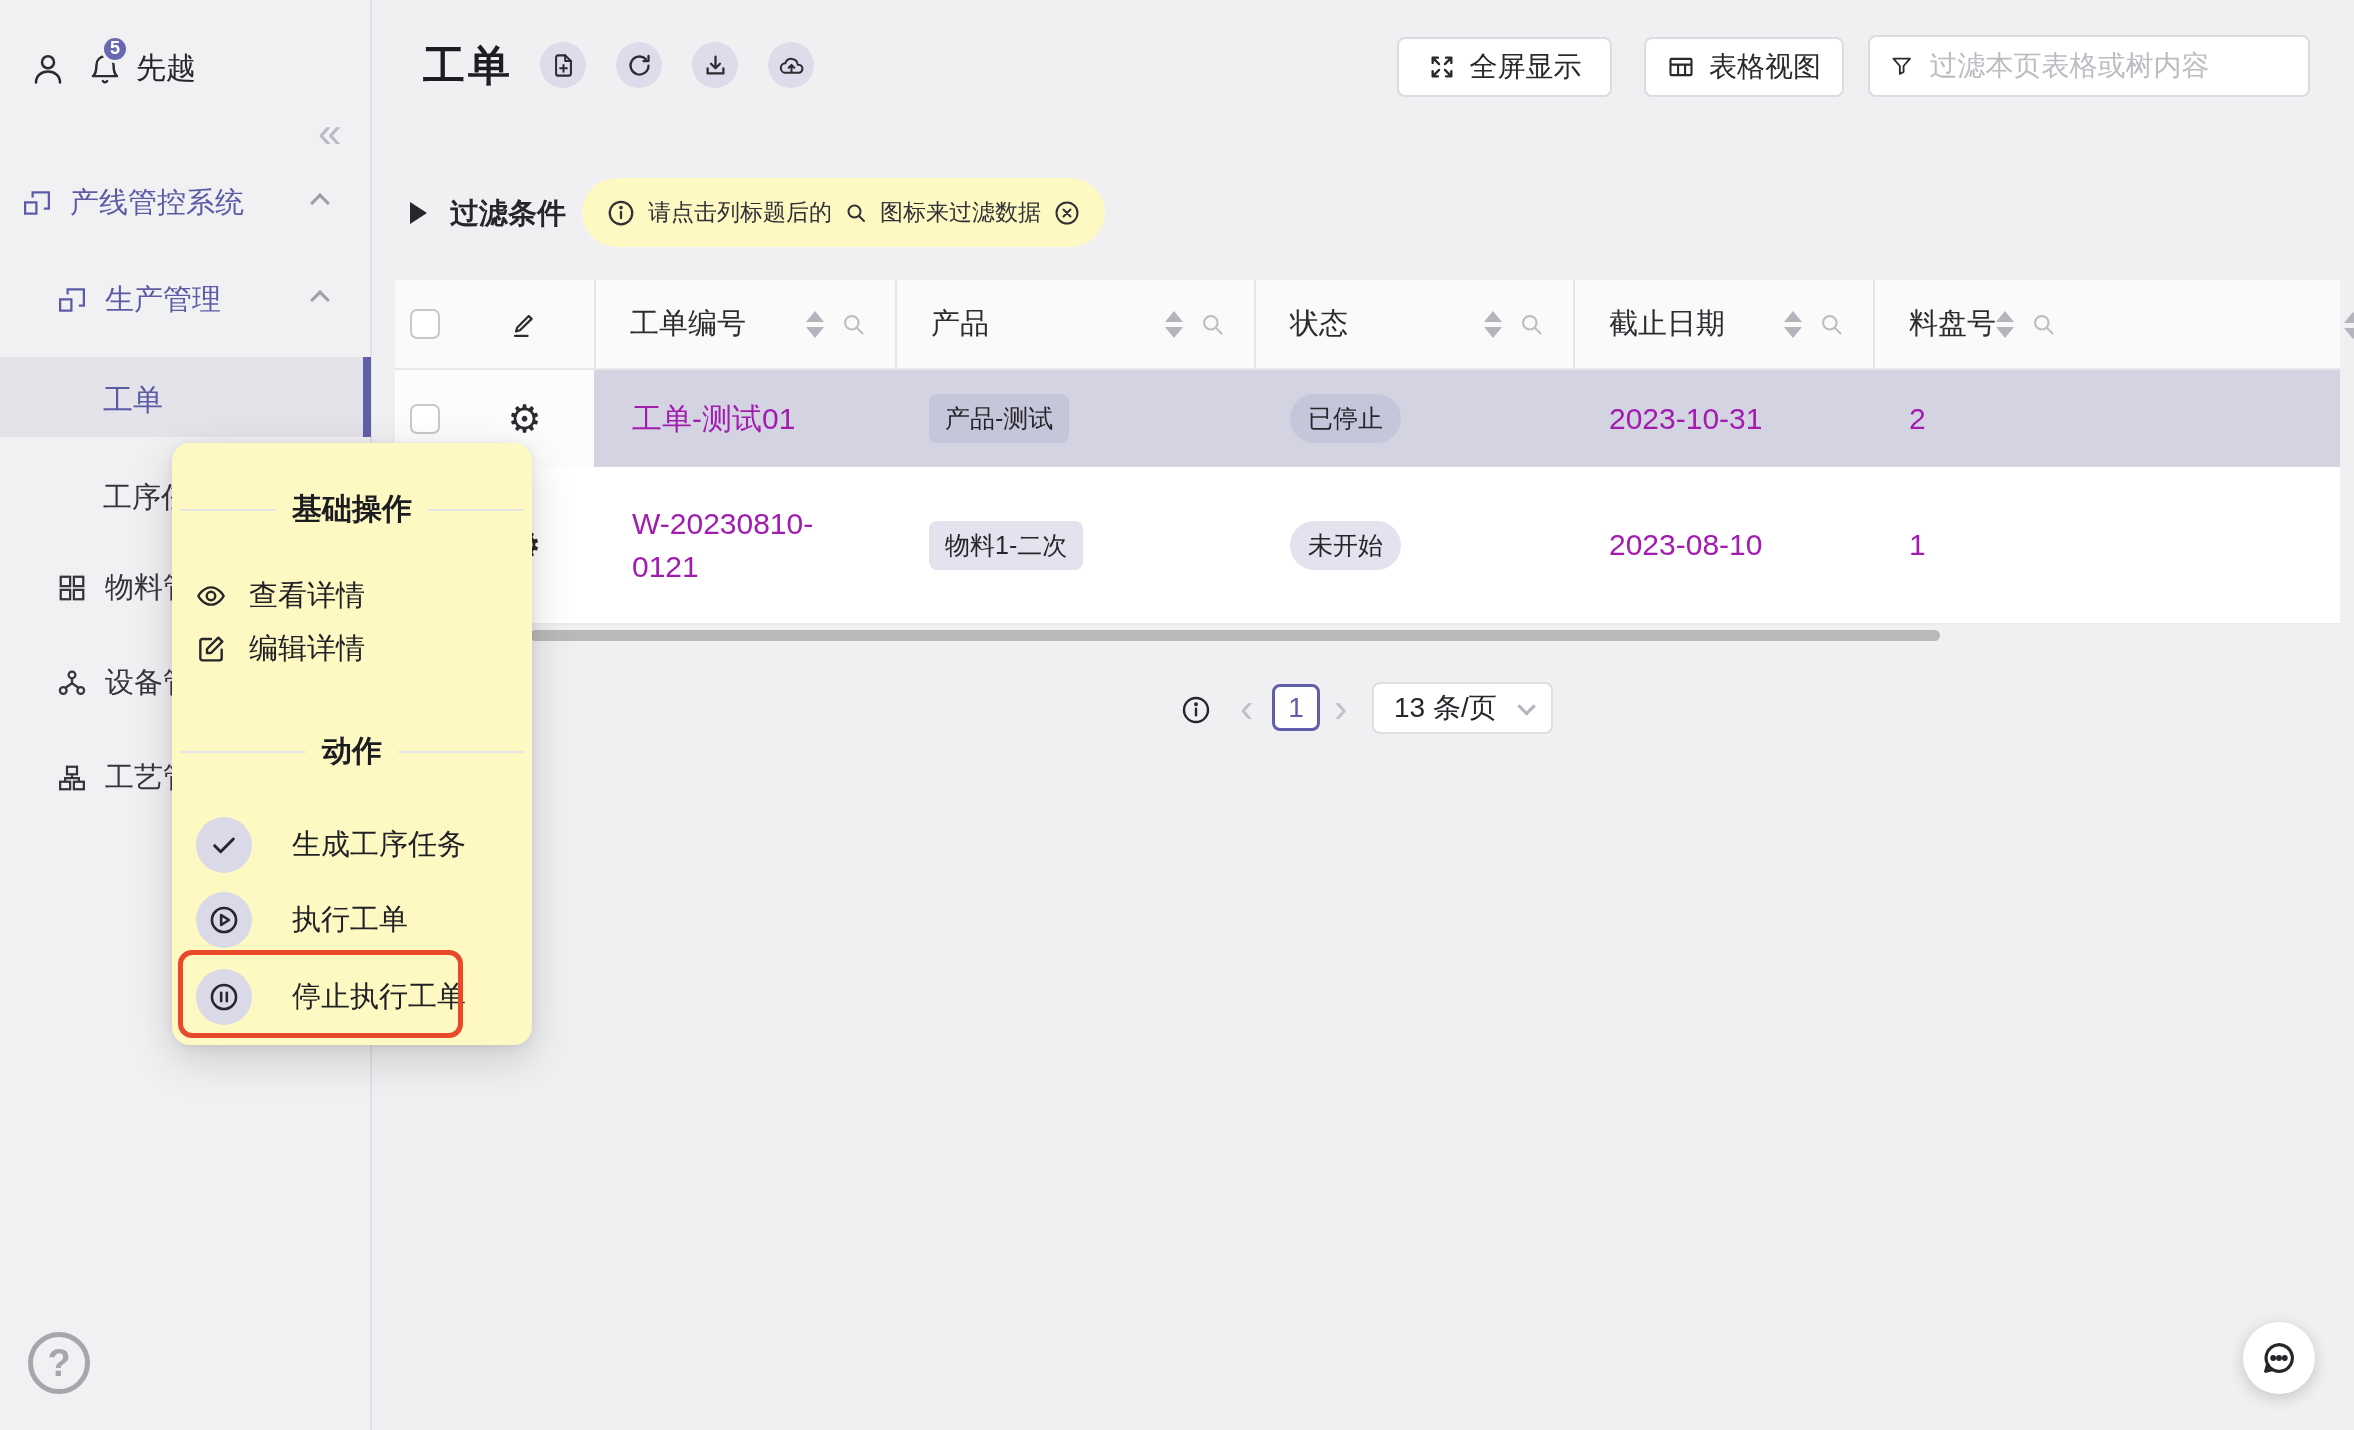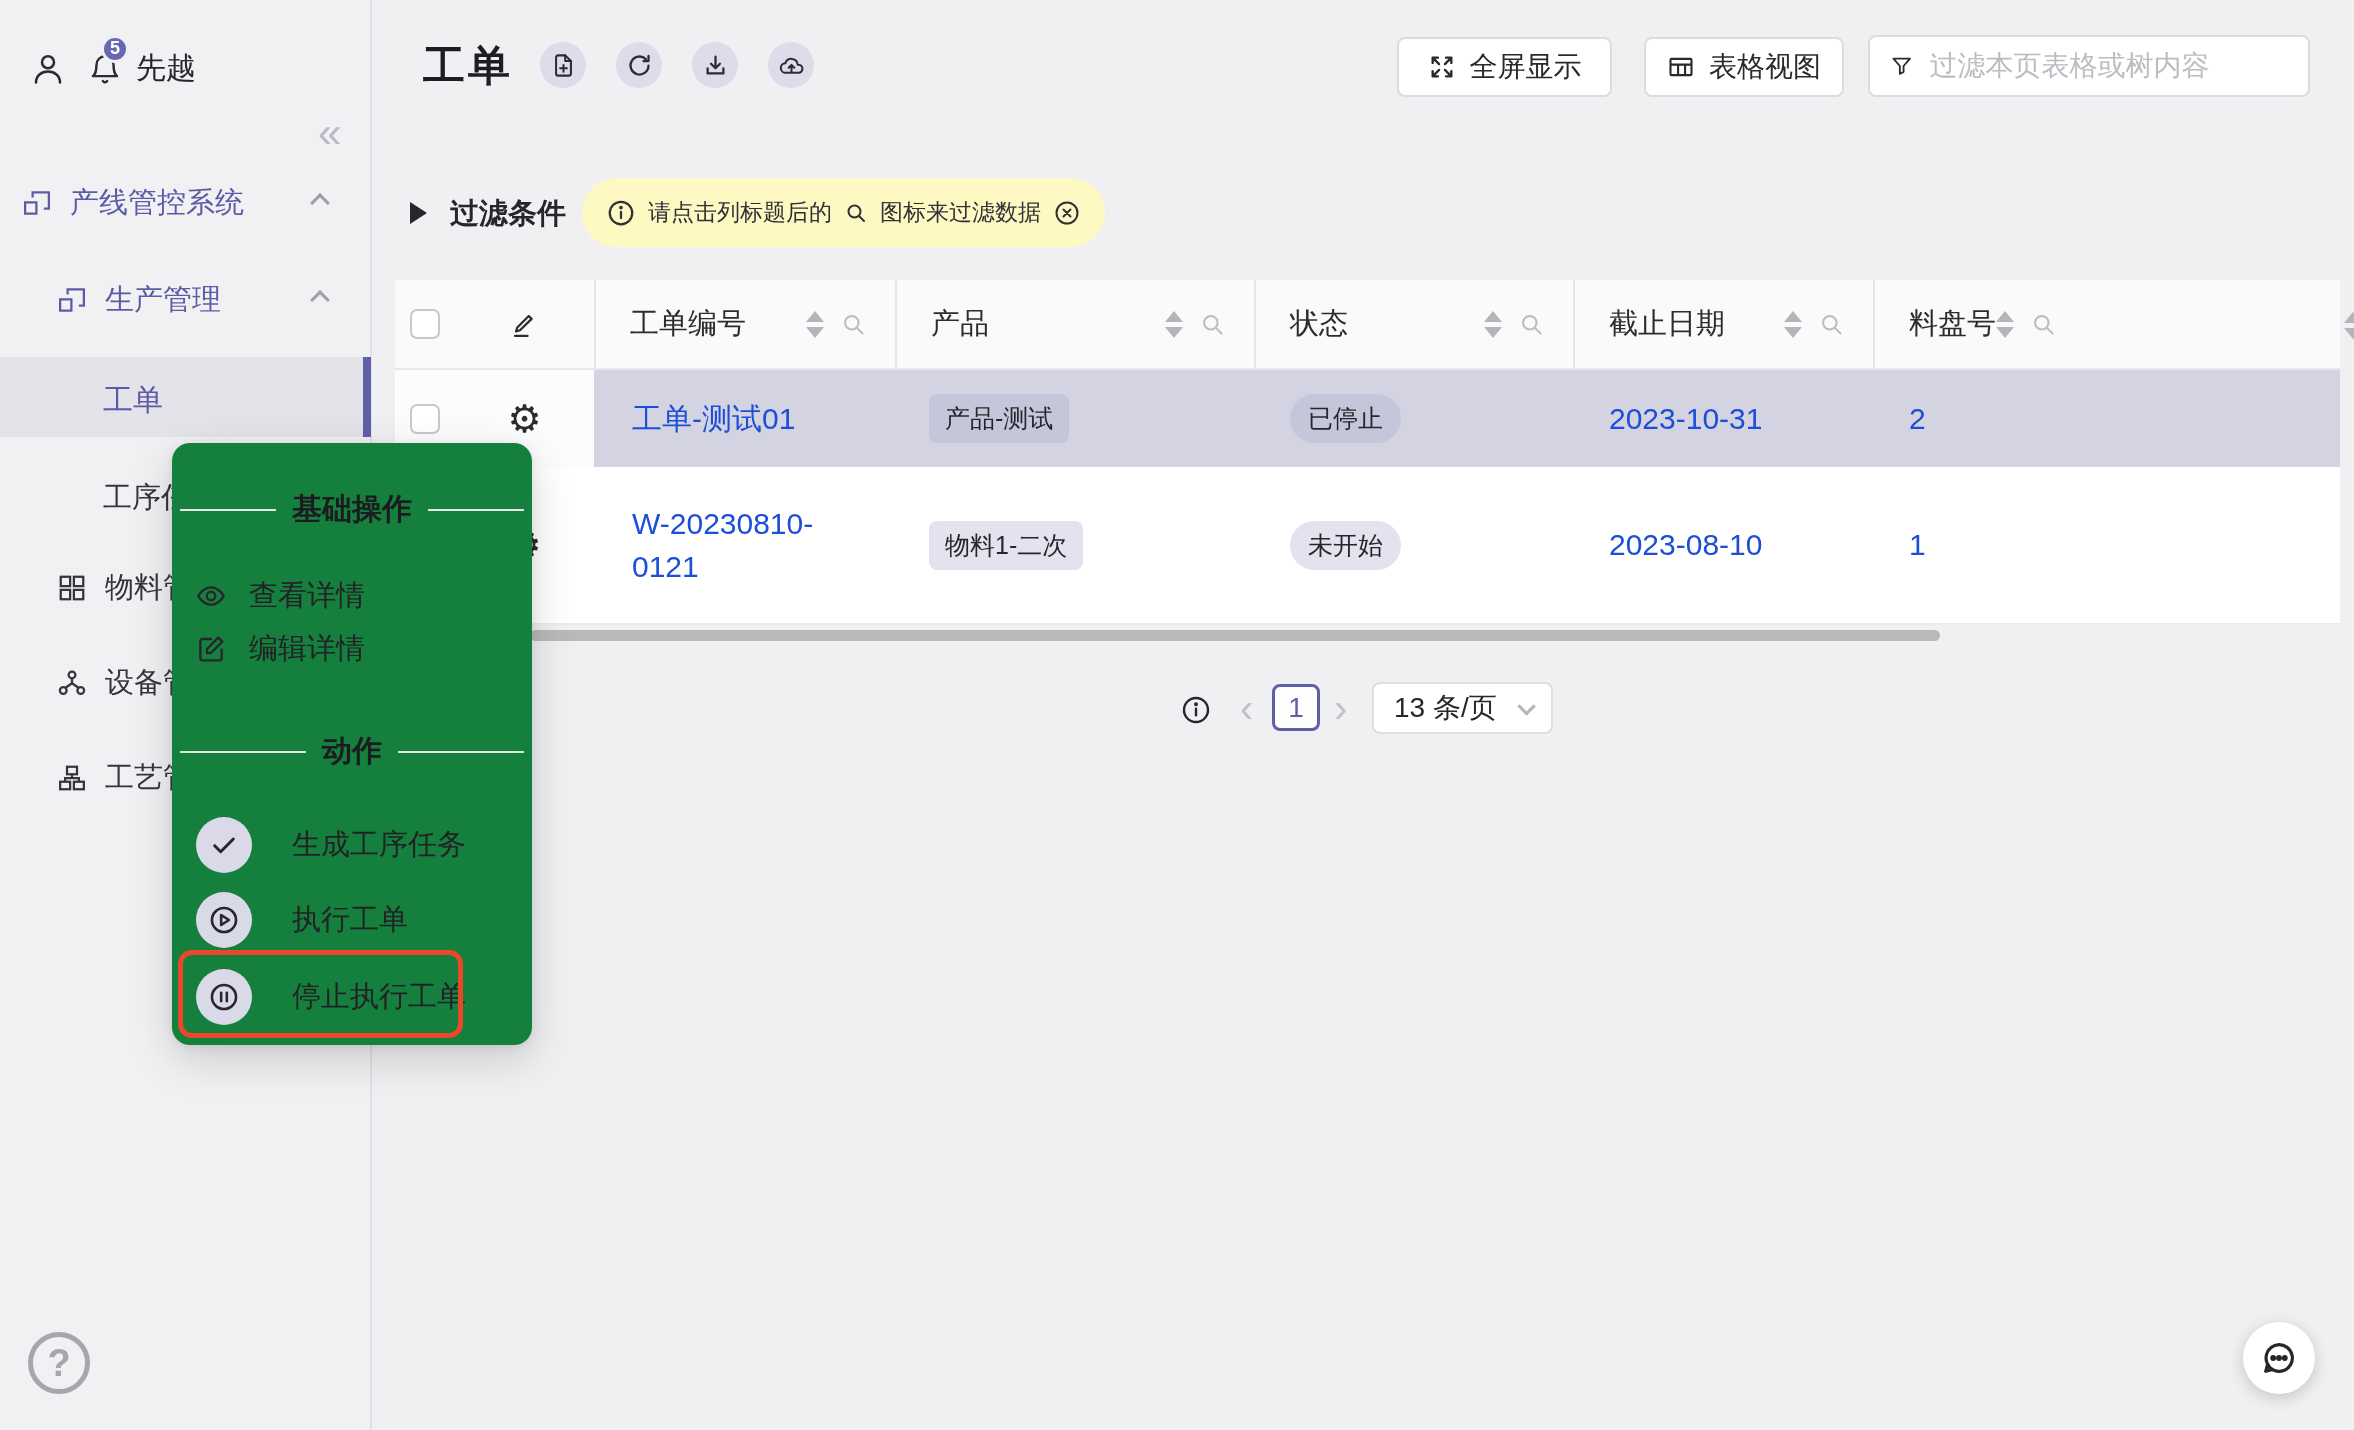--- a/index.html
+++ b/index.html
@@ -71,21 +71,21 @@
 .sort .up { border-bottom:11px solid #b4b4bc; }
 .sort .down { border-top:11px solid #b4b4bc; }
 .mag { color:#bcbcc2; }
 .cb { width:30px; height:30px; border:2px solid #c7c7cd; border-radius:7px; background:#fff; margin:0 auto; }
 .gear { margin:0 auto; font-size:38px; line-height:1; color:#2b2b30; }
 .pen-icon { margin:0 auto; color:#2b2b30; }
 .row { display:flex; background:#fcfcfd; }
 .row1 { height:97px; }
 .row2 { height:158px; border-bottom:2px solid #ececef; background:#fff; }
 .row1 .hl { background:#d3d3e1; }
-.cell-text { margin-left:38px; margin-right:28px; font-size:30px; color:#1d4ed8; line-height:1.45; word-break:break-word; }
+.cell-text { margin-left:38px; margin-right:28px; font-size:30px; color:#a21caf; line-height:1.45; word-break:break-word; }
 .badge { margin-left:34px; font-size:25px; padding:8px 16px; border-radius:8px; color:#26262b; white-space:nowrap; }
 .pill { margin-left:36px; font-size:25px; padding:8px 18px; border-radius:25px; color:#26262b; white-space:nowrap; }
 .tint-dark { background:#c6c6da; }
 .tint-light { background:#e3e3ef; }
 .hscroll { position:absolute; left:530px; top:630px; width:1410px; height:11px; background:#b9b9b9; border-radius:6px; }
 .th-overflow { position:absolute; left:2344px; top:312px; }
 
 
 .pg-info { position:absolute; left:1180px; top:694px; color:#26262b; }
 .pg-prev { position:absolute; left:1240px; top:688px; font-size:40px; color:#c0c0c6; line-height:1; }
@@ -93,21 +93,21 @@
 .pg-box { position:absolute; left:1272px; top:684px; width:48px; height:47px; background:#fdfdfe;
   border:3px solid #5f5fa8; border-radius:8px; color:#5f5fa8; font-size:28px; font-weight:500;
   display:flex; align-items:center; justify-content:center; }
 .pg-size { position:absolute; left:1372px; top:682px; width:181px; height:52px; background:#fff;
   border:2px solid #dedee2; border-radius:8px; display:flex; align-items:center; padding-left:20px;
   font-size:28px; color:#26262b; }
 .pg-size .dn { margin-left:auto; margin-right:20px; width:13px; height:13px;
   border-right:3px solid #b4b4bc; border-bottom:3px solid #b4b4bc; transform:rotate(45deg) translateY(-3px); }
 
 
-.popup { position:absolute; left:172px; top:443px; width:360px; height:602px; background:#15803d;
+.popup { position:absolute; left:172px; top:443px; width:360px; height:602px; background:#fef9c3;
   border-radius:18px; box-shadow:0 14px 44px rgba(0,0,0,.16), 0 2px 10px rgba(0,0,0,.08); z-index:20; }
 .menu-heading { position:absolute; left:0; width:100%; display:flex; align-items:center; gap:16px;
   padding:0 8px; font-size:30px; font-weight:700; color:#1c1c20; }
 .menu-heading::before,.menu-heading::after { content:""; flex:1; height:2px; background:#e6e6e8; }
 .mh1 { top:46px; }
 .mh2 { top:288px; }
 .menu-item { position:absolute; left:23px; display:flex; align-items:center; gap:22px;
   font-size:29px; color:#222226; }
 .mi-icon { width:32px; height:32px; color:#26262b; }
 .action-item { position:absolute; left:24px; display:flex; align-items:center; gap:40px; font-size:29px; color:#222226; }

